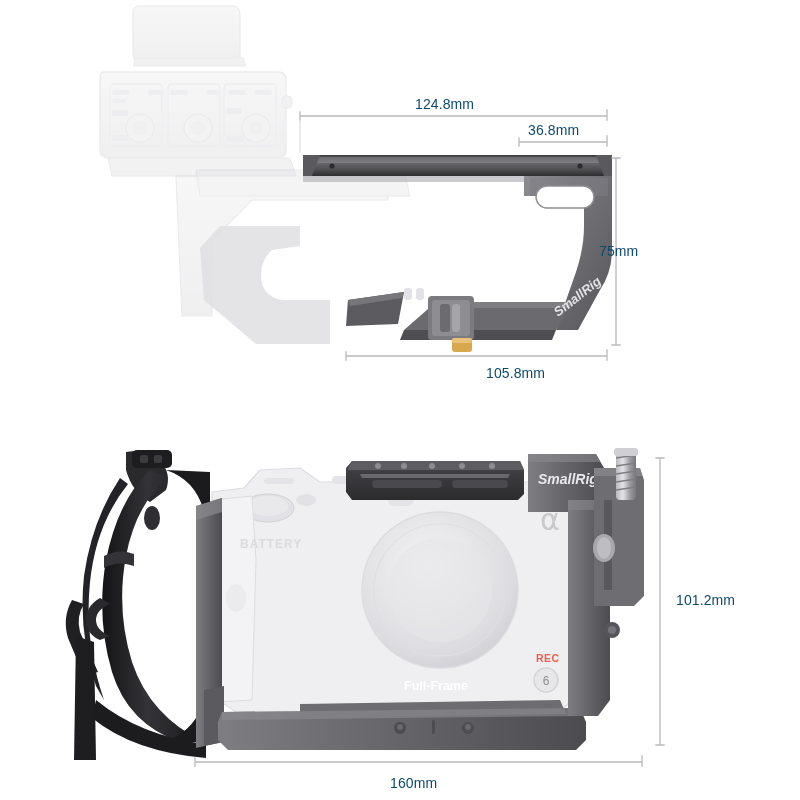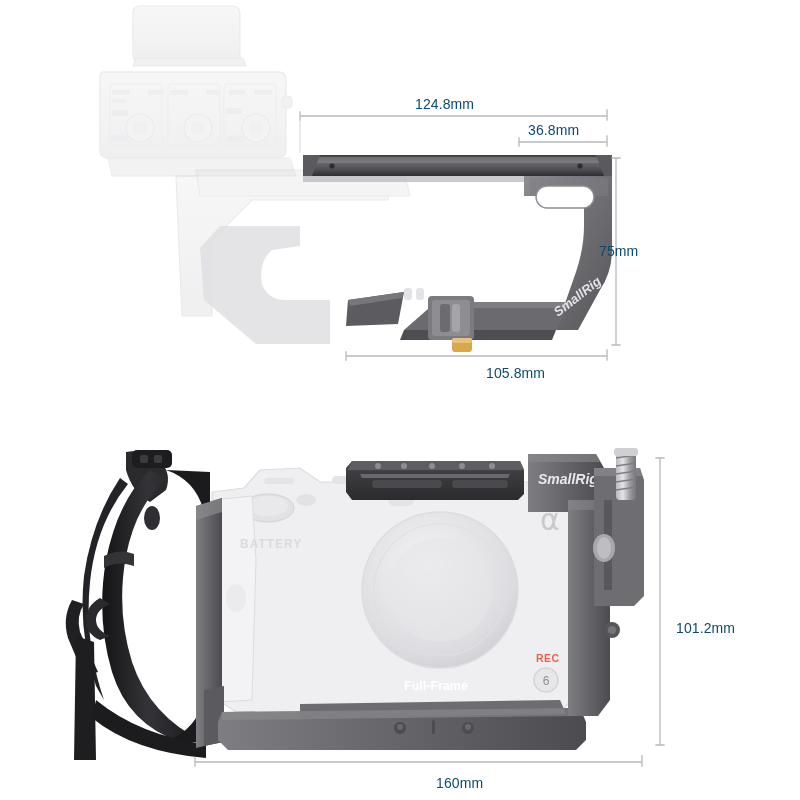--- a/index.html
+++ b/index.html
@@ -268,17 +268,17 @@
   </svg>
 
   <div class="dim-label" style="left:415px;top:96px;">124.8mm</div>
 
   <div class="dim-label" style="left:528px;top:122px;">36.8mm</div>
 
   <div class="dim-label" style="left:599px;top:243px;">75mm</div>
 
   <div class="dim-label" style="left:440px;top:365px;margin-left:46px;">105.8mm</div>
 
-  <div class="dim-label" style="left:676px;top:592px;margin-top:28px;">101.2mm</div>
-
-  <div class="dim-label" style="left:390px;top:775px;margin-left:46px;">160mm</div>
+  <div class="dim-label" style="left:676px;top:592px;">101.2mm</div>
+
+  <div class="dim-label" style="left:390px;top:775px;">160mm</div>
 
 </div>
 
 </body></html>

